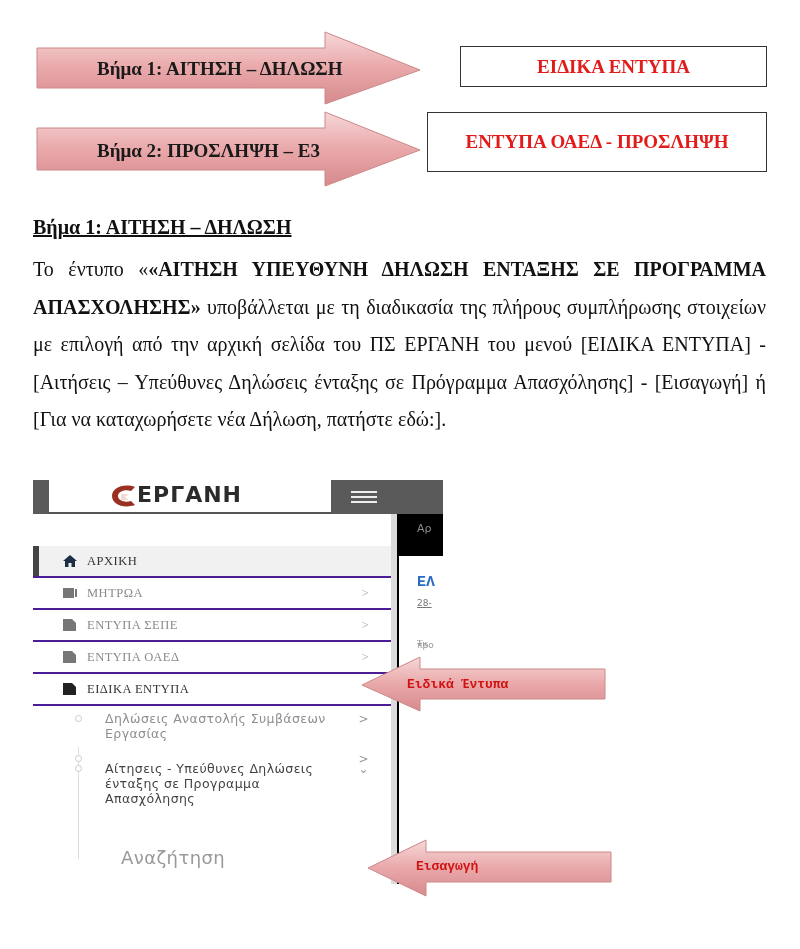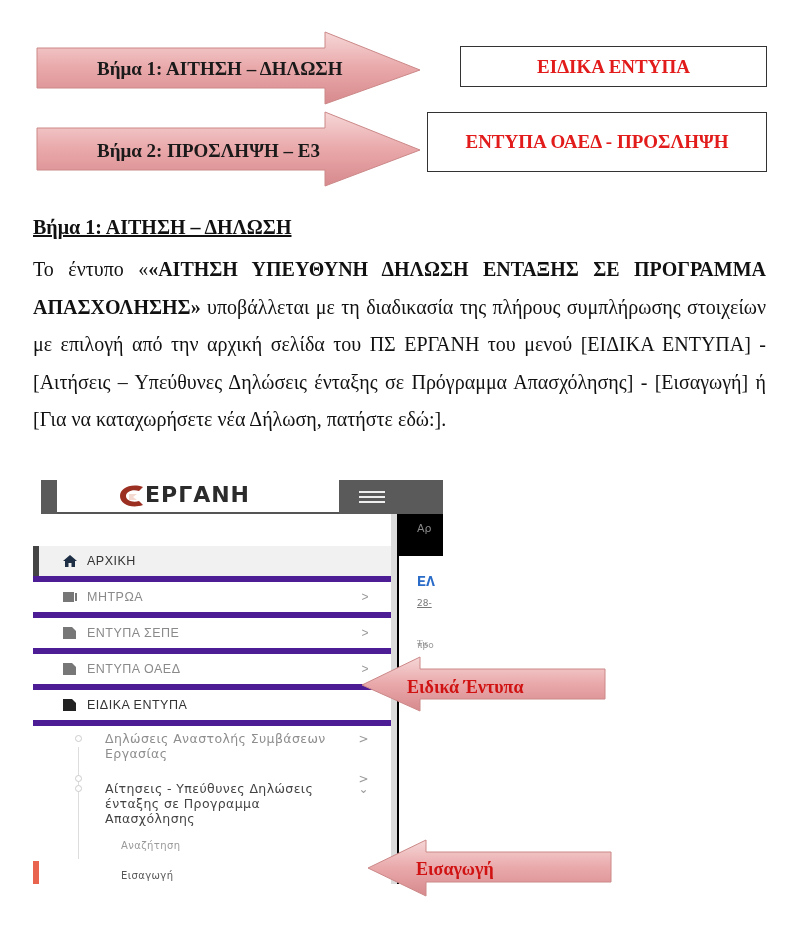--- a/index.html
+++ b/index.html
@@ -13,54 +13,54 @@
   .red-box { position:absolute; border:1.5px solid #333; background:#fff; display:flex; align-items:center; justify-content:center; }
   .red-box span { font-family:"Liberation Serif", serif; font-weight:bold; color:#e21b1b; font-size:19px; white-space:nowrap; }
 
   
   .heading { position:absolute; left:33px; top:216px; font-size:20px; font-weight:bold; text-decoration:underline; }
   .para { position:absolute; left:33px; top:251px; width:733px; font-size:20px; line-height:37.5px; text-align:justify; }
   .para b { font-weight:bold; }
 
   
   .shot { position:absolute; left:33px; top:480px; width:410px; height:404px; background:#fff; overflow:hidden; }
-  .topbar { position:absolute; left:8px; top:0; width:410px; height:34px; background:#5a5a5a; }
+  .topbar { position:absolute; left:0; top:0; width:410px; height:34px; background:#5a5a5a; }
   .logo-box { position:absolute; left:16px; top:0; width:282px; height:32px; background:#fff; border-bottom:2px solid #555; }
   .logo { position:absolute; left:58px; top:2px; font-family:"DejaVu Sans", sans-serif; font-weight:bold; font-size:22px; color:#2b2b2b; letter-spacing:1px; }
   .logo-mark { position:absolute; left:60px; top:4px; width:28px; height:24px; }
   .burger { position:absolute; left:318px; top:11px; width:26px; }
   .burger i { display:block; height:2px; background:#eee; margin-bottom:3px; }
 
   .sidebar { position:absolute; left:0; top:34px; width:358px; height:370px; background:#fff; border-right:6px solid #dcdcdc; }
   .side-spacer { height:32px; }
-  .nav-item { position:relative; height:30px; display:flex; align-items:center; border-bottom:6px solid #4c1d95; font-family:Liberation Sans, sans-serif; font-size:12.5px; color:#8a8a8a; letter-spacing:0.5px; }
+  .nav-item { position:relative; height:30px; display:flex; align-items:center; border-bottom:2px solid #4c1d95; font-family:Liberation Serif, serif; font-size:12.5px; color:#8a8a8a; letter-spacing:0.5px; }
   .nav-item.active { background:#f1f1f1; color:#333; }
   .nav-item.active::before { content:""; position:absolute; left:0; top:0; width:6px; height:30px; background:#444; }
   .nav-item.open { color:#333; }
   .nav-icon { width:14px; height:12px; margin-left:30px; margin-right:10px; display:inline-block; }
   .nav-chev { position:absolute; right:22px; color:#999; font-size:12px; }
   .sub-item { position:relative; padding-left:72px; padding-right:40px; font-family:"DejaVu Sans", sans-serif; font-size:12.5px; color:#8e8e8e; line-height:15px; padding-top:5px; padding-bottom:5px; letter-spacing:0.4px; }
   .sub-item.open { color:#444; }
   .sub-item .dot { position:absolute; left:42px; top:9px; width:5px; height:5px; border:1px solid #ccc; border-radius:50%; background:#fff; }
   .sub-item .chev { position:absolute; right:22px; top:6px; color:#999; font-size:12px; }
   .tree-line { position:absolute; left:45px; top:233px; width:1px; height:112px; background:#ddd; }
-  .leaf { position:relative; padding-left:88px; height:30px; line-height:30px; font-family:"DejaVu Sans", sans-serif; font-size:10px; color:#999; letter-spacing:0.4px; }
+  .leaf { position:relative; padding-left:88px; height:30px; line-height:30px; font-family:"DejaVu Sans", sans-serif; font-size:18px; color:#999; letter-spacing:0.4px;margin-top:32px; }
   .leaf.current { color:#555; }
   .leaf.current::before { content:""; position:absolute; left:0; top:0; width:6px; height:30px; background:#e8644e; }
 
   .content { position:absolute; left:364px; top:34px; width:46px; height:370px; background:#000000; }
   .crumb { position:absolute; left:20px; top:8px; font-family:"DejaVu Sans", sans-serif; font-size:11px; color:#888; }
   .card { position:absolute; left:2px; top:42px; width:44px; height:330px; background:#fff; }
   .card-title { position:absolute; left:20px; top:38px; font-family:Liberation Mono, monospace; font-weight:bold; font-size:15px; color:#2a6cc8; }
   .card-date { position:absolute; left:20px; top:60px; font-family:"DejaVu Sans", sans-serif; font-size:9px; color:#777; }
   .card-sub { position:absolute; left:20px; top:78px; font-family:"DejaVu Sans", sans-serif; font-size:9px; color:#999;margin-top:24px; }
   .card-txt { position:absolute; left:20px; top:100px; font-family:Liberation Serif, serif; font-size:9px; color:#888; }
 
   .callout { position:absolute; }
-  .callout .lbl { position:absolute; font-family:Liberation Serif, serif; font-weight:bold; font-size:18px; color:#d01212; white-space:nowrap; }
+  .callout .lbl { position:absolute; font-family:Liberation Mono, monospace; font-weight:bold; font-size:13px; color:#d01212; white-space:nowrap; }
 </style>
 </head>
 <body>
 
 <div class="big-arrow" style="left:35px;top:30px;width:390px;height:76px;">
   <svg width="390" height="76" viewBox="0 0 390 76">
     <defs>
       <linearGradient id="ag" x1="0" y1="0" x2="0" y2="1">
         <stop offset="0" stop-color="#f6d7d7"></stop>
         <stop offset="0.5" stop-color="#e9a8aa"></stop>

